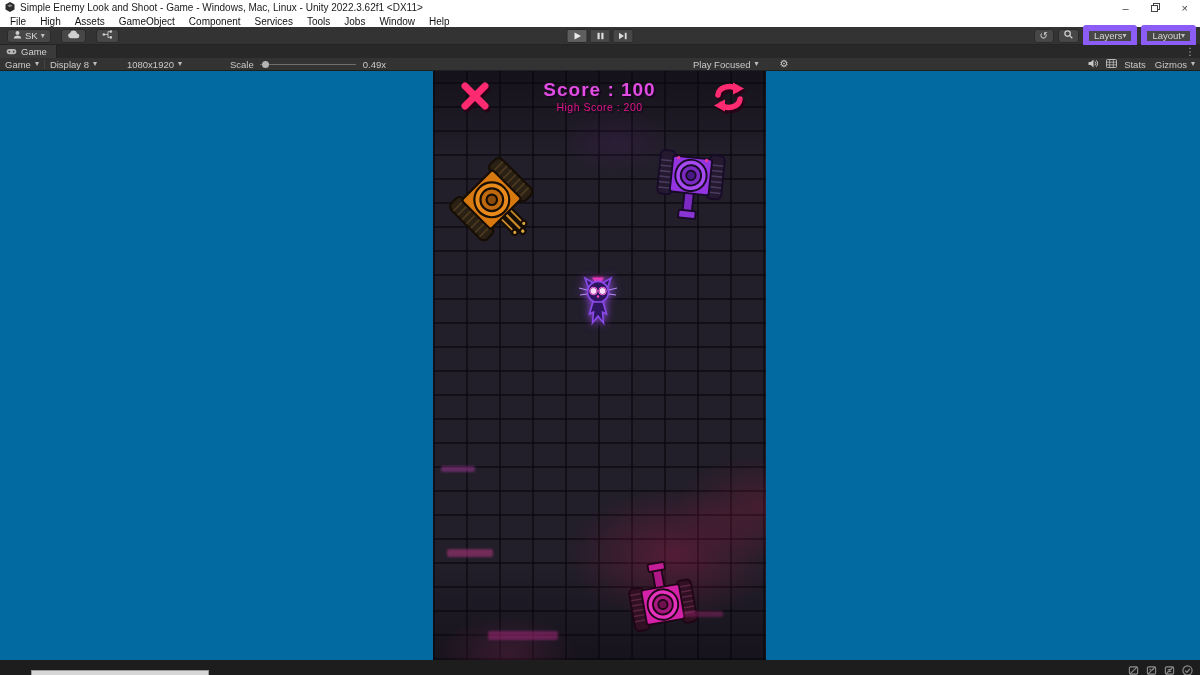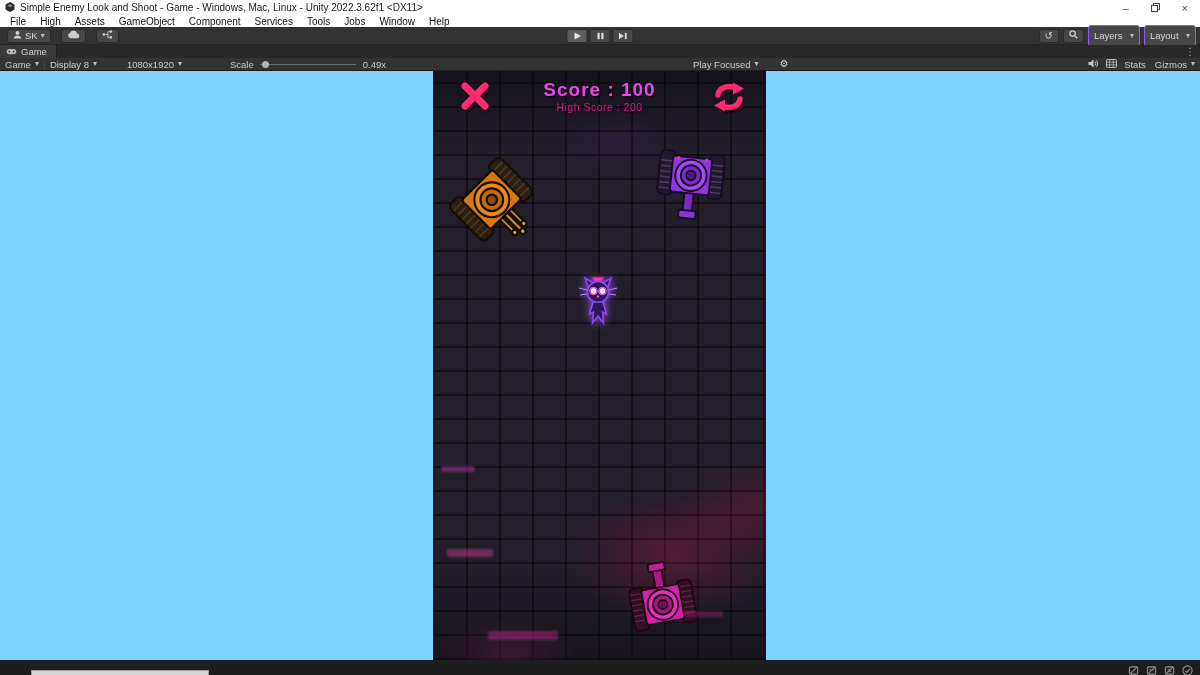--- a/index.html
+++ b/index.html
@@ -18,42 +18,42 @@
 
   .toolbar { height:18px; background:#333333; border-bottom:1px solid #242424; position:relative; display:flex; align-items:center; }
   .tb-left { display:flex; align-items:center; gap:10px; padding-left:7px;justify-content:center; }
   .tb-btn { height:14px; background:#474747; border:1px solid #2a2a2a; border-radius:3px;
     display:flex; align-items:center; gap:3px; padding:0 5px; color:#d6d6d6; font-size:9.5px; }
   .tb-center { position:absolute; left:50%; transform:translateX(-50%); display:flex; gap:2px; }
   .transport { width:21px; height:14px; background:#474747; border:1px solid #2a2a2a; border-radius:2px;
     display:flex; align-items:center; justify-content:center; }
   .transport.active { background:#5e5e5e; }
   .tb-right { position:absolute; right:4px; display:flex; align-items:center; gap:4px; }
-  .dd-btn { height:22px; min-width:52px; background:#474747; border:1px solid #8b5cf6; border-radius:3px;
+  .dd-btn { height:22px; min-width:52px; background:#474747; border:6px solid #8b5cf6; border-radius:3px;
     display:flex; align-items:center; justify-content:space-between; padding:0 5px; color:#d6d6d6; font-size:9.5px; }
   .arrow { font-size:8px; color:#bdbdbd; line-height:1; }
   .glyph { color:#cfcfcf; font-size:10px; line-height:1; }
 
   .tabrow { height:13px; background:#282828; display:flex; align-items:stretch; position:relative; }
   .tab { background:#3a3a3a; display:flex; align-items:center; gap:4px; padding:0 9px 0 6px;
     font-size:9.5px; color:#d2d2d2; border-right:1px solid #222; }
   .tab-menu-dots { position:absolute; right:5px; top:1px; color:#b5b5b5; font-size:10px; }
 
   .gametoolbar { height:13px; background:#333333; border-bottom:1px solid #1f1f1f; position:relative;
     display:flex; align-items:center; font-size:9.5px; color:#c9c9c9; }
   .gt-dd { display:flex; align-items:center; gap:4px; padding:0 5px; height:13px; }
   .gt-sep { width:1px; height:9px; background:#444; }
   .slider { display:flex; align-items:center; margin-left:8px; }
   .slider .track { width:96px; height:1px; background:#6e6e6e; position:relative; }
   .slider .knob { position:absolute; left:2px; top:-3px; width:7px; height:7px; border-radius:50%; background:#b4b4b4; }
   .gt-mid { position:absolute; left:688px; display:flex; align-items:center; gap:16px; }
   .gt-right { position:absolute; right:3px; display:flex; align-items:center; gap:7px;text-align:right; }
 
   
-  .viewport-area { height:589px; background:#7dd3fc; position:relative; }
+  .viewport-area { height:589px; background:#0369a1; position:relative; }
   .game { position:absolute; left:433px; top:0; width:333px; height:589px; overflow:hidden;
     background:
       radial-gradient(150px 95px at 72% 82%, rgba(255,25,95,.22), transparent 70%),
       radial-gradient(120px 75px at 98% 74%, rgba(255,30,80,.16), transparent 70%),
       radial-gradient(100px 55px at 22% 99%, rgba(255,60,150,.14), transparent 70%),
       radial-gradient(80px 45px at 55% 12%, rgba(120,40,160,.12), transparent 70%),
       linear-gradient(180deg, rgba(8,6,12,.5), rgba(8,6,12,0) 14%, rgba(8,6,12,0) 84%, rgba(8,6,12,.45)),
       repeating-linear-gradient(90deg, rgba(10,8,14,.65) 0 2px, transparent 2px 33px),
       repeating-linear-gradient(0deg, rgba(10,8,14,.65) 0 2px, transparent 2px 24px),
       #221e2a; }

